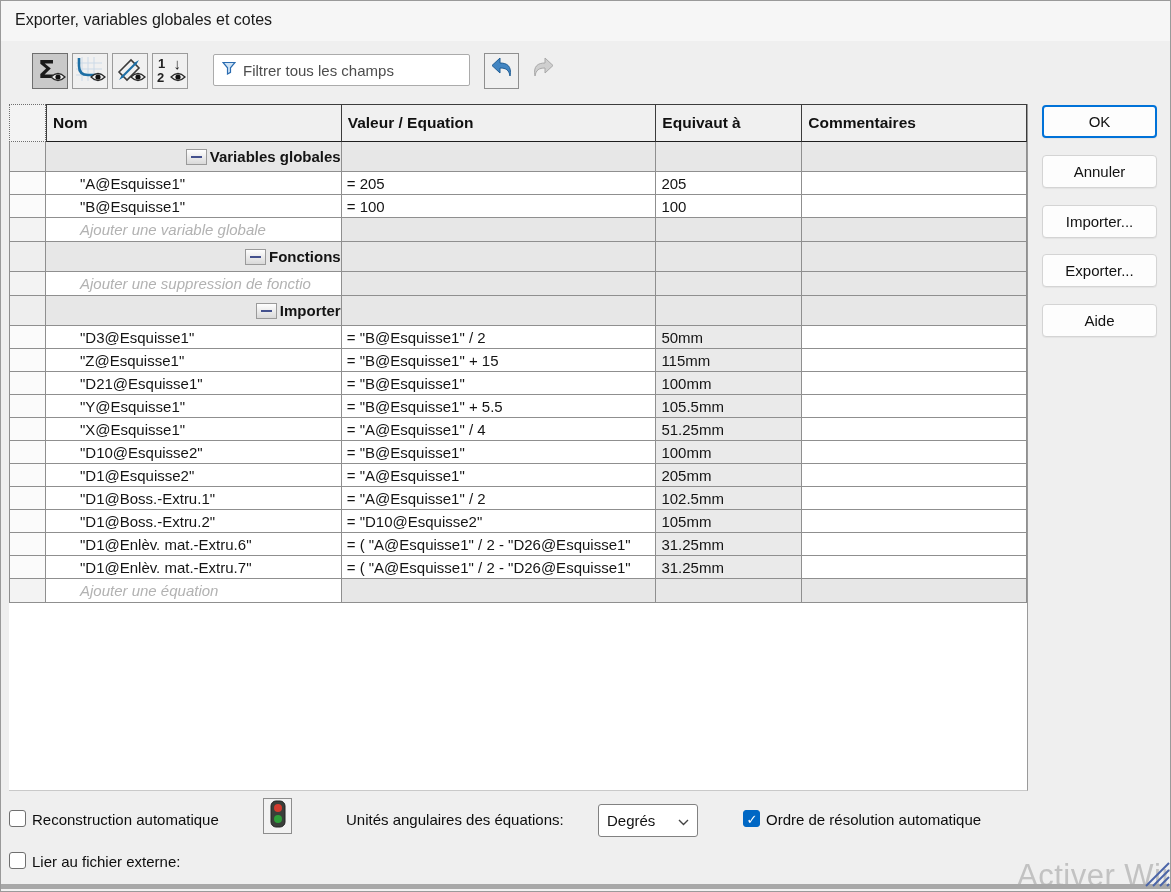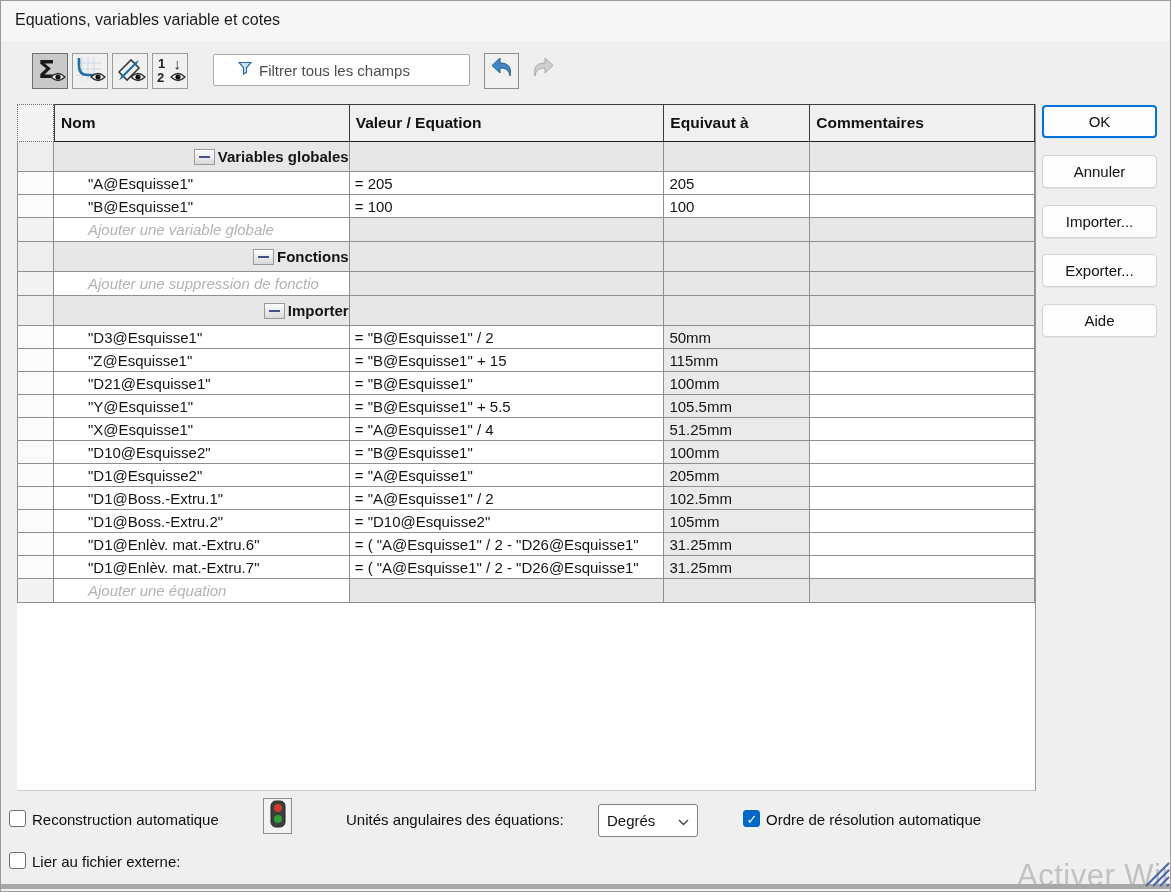--- a/index.html
+++ b/index.html
@@ -21,34 +21,34 @@
   .tbtn.pressed{ background:#c9c9c9; border-color:#6f6f6f; }
   .sigma-glyph{ position:absolute; left:5px; top:1px; font-size:25px; font-weight:bold; color:#1a1a1a; font-family:"DejaVu Sans",sans-serif;}
   .eye{ position:absolute; right:1px; bottom:2px; }
   .num1{ position:absolute; left:5px; top:2px; font-size:13px; font-weight:bold; color:#222; }
   .num2{ position:absolute; left:4px; bottom:3px; font-size:13px; font-weight:bold; color:#222; }
   .darr{ position:absolute; right:6px; top:1px; font-size:15px; font-weight:bold; color:#222; }
 
   .filterbox{
     position:absolute; left:212px; top:13px; width:257px; height:32px;
     background:#fff; border:1px solid #ababab; border-radius:2px;
-    display:flex; align-items:center; padding-left:24px; gap:7px;
+    display:flex; align-items:center; padding-left:8px; gap:7px;
   }
   .filter-input{ border:none; outline:none; flex:1; font-size:15px; color:#333; background:transparent;
     font-family:"Liberation Sans","DejaVu Sans",sans-serif; }
   .filter-input::placeholder{ color:#4d4d4d; opacity:1; }
 
   .undo{ position:absolute; left:483px; top:12px; width:35px; height:36px; background:#f0f0f0;
     border:1px solid #8f8f8f; display:flex; align-items:center; justify-content:center; cursor:pointer;}
   .redo{ position:absolute; left:524px; top:12px; width:35px; height:36px; border:none; background:transparent;
     display:flex; align-items:center; justify-content:center;}
 
   
   .table-wrap{
-    position:absolute; left:16px; top:103px; width:1019px; height:687px;
+    position:absolute; left:8px; top:103px; width:1019px; height:687px;
     background:#fff; border-right:1px solid #9a9a9a; border-bottom:1px solid #c9c9c9;
   }
   .thead{ display:flex; }
   .hsel{ width:37px; height:38px; border:1px dotted #6e6e6e; background:#f3f3f3; }
   .hcell{
     height:38px; background:#f0f0f0; border-top:1px solid #3c3c3c; border-right:1px solid #3c3c3c;
     border-bottom:1px solid #1e1e1e; font-weight:bold; font-size:15.5px; color:#111;
     display:flex; align-items:center; padding-left:6px; overflow:hidden; white-space:nowrap;
   }
   .h-nom{ width:296px; border-left:1px solid #3c3c3c; }
@@ -112,21 +112,21 @@
   .bottom-band{ position:absolute; left:0; top:883px; width:100%; height:5px; background:#a8a8a8; z-index:4; }
   .bottom-strip{ position:absolute; left:0; top:888px; width:100%; height:4px; background:#f2f2f2; z-index:4; }
   .grip{ position:absolute; right:0; bottom:0; z-index:6; }
 </style>
 </head>
 <body>
 
 <div class="dialog">
 
   <div class="titlebar">
-    <div class="title-text">Equations, variables variable et cotes</div>
+    <div class="title-text">Exporter, variables globales et cotes</div>
   </div>
 
   <div class="toolbar">
 
     <div class="tbtn pressed" style="left:31px;">
       <span class="sigma-glyph">Σ</span>
       <span class="eye">
         <svg width="16" height="10" viewBox="0 0 16 10">
             <path d="M1 5 Q8 -2 15 5 Q8 12 1 5Z" fill="#ececec" stroke="#2a2a2a" stroke-width="1.2"></path>
             <circle cx="8" cy="5" r="2.6" fill="#111"></circle>

